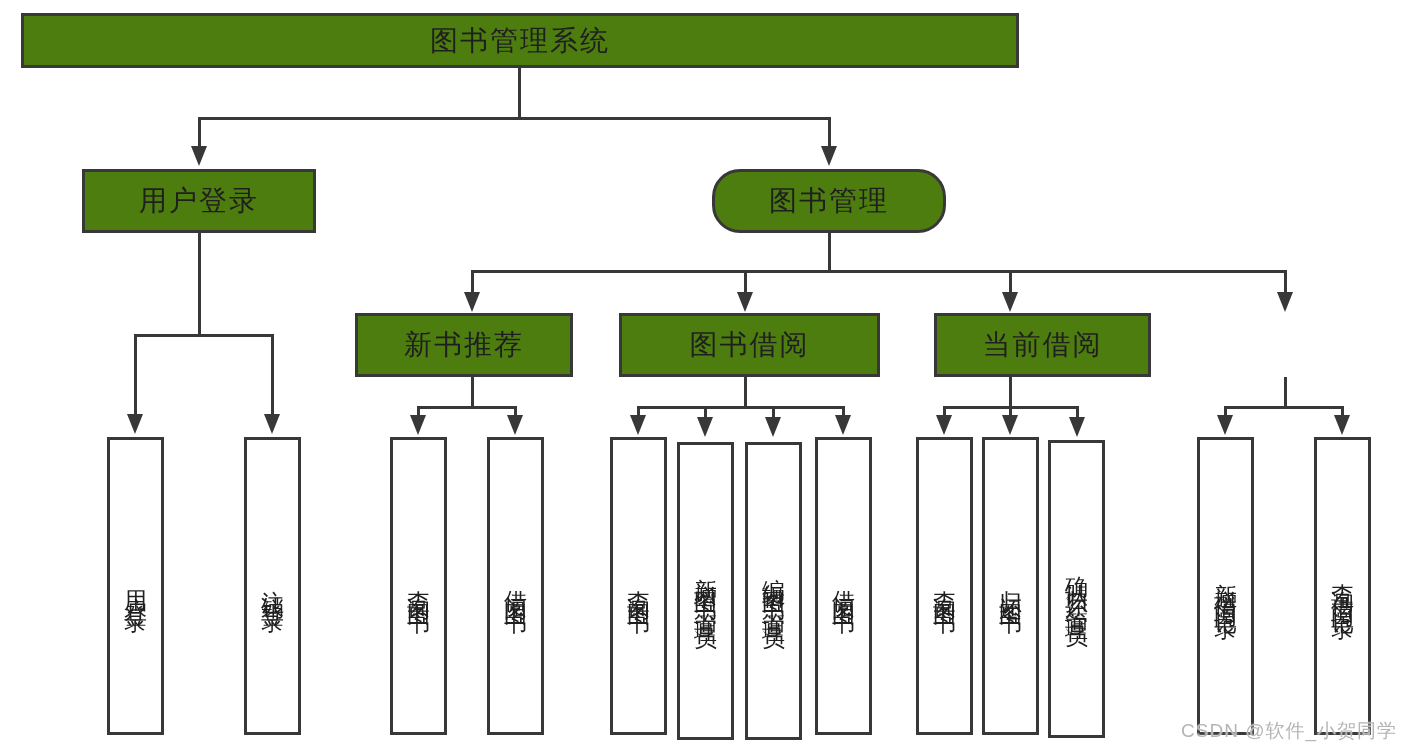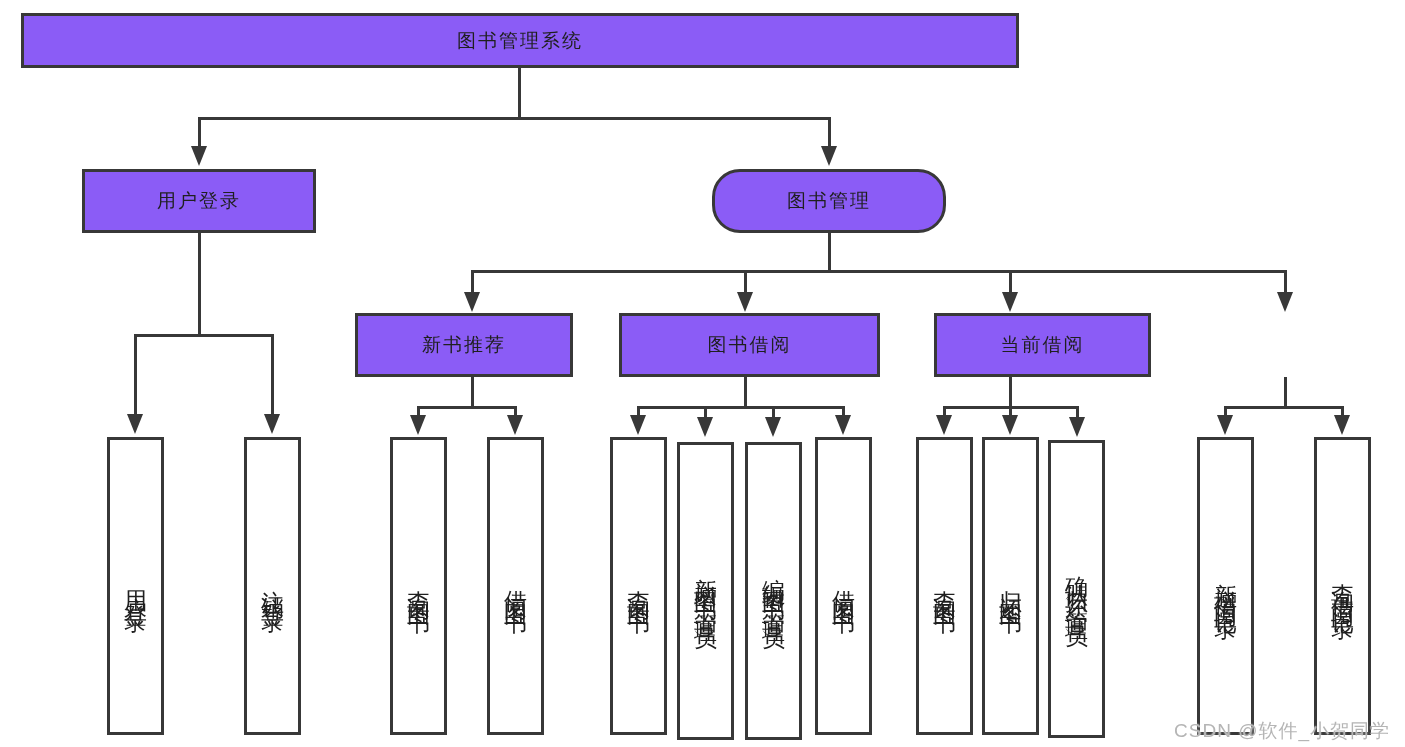--- a/index.html
+++ b/index.html
@@ -2,23 +2,23 @@
 <html><head>
 <meta charset="utf-8">
 <style>
   html,body{margin:0;padding:0;background:#fff;}
   .canvas{
     position:relative;width:1405px;height:747px;background:#ffffff;
     font-family:"Liberation Sans",sans-serif;color:#1f1f1f;overflow:hidden;
   }
   
   .box{
-    position:absolute;box-sizing:border-box;background:#8b5cf6;
+    position:absolute;box-sizing:border-box;background:#4d7c0f;
     border:3px solid #383838;display:flex;align-items:center;justify-content:center;
-    font-size:19px;letter-spacing:2px;white-space:nowrap;
+    font-size:28px;letter-spacing:2px;white-space:nowrap;
   }
   .vbox{
     position:absolute;box-sizing:border-box;background:#fff;
     border:3px solid #383838;display:flex;align-items:center;justify-content:center;
     width:57px;height:298px;font-size:23px;
   }
   .vbox span{
     writing-mode:vertical-rl;text-orientation:mixed;letter-spacing:7px;line-height:1;
   }
   .hline,.vline{position:absolute;background:#383838;}
@@ -27,21 +27,21 @@
   .arrow{
     position:absolute;width:16px;display:flex;flex-direction:column;align-items:center;
   }
   .arrow .shaft{width:3px;flex:1 1 auto;background:#383838;}
   .arrow .head{
     width:0;height:0;flex:0 0 auto;
     border-left:8px solid transparent;border-right:8px solid transparent;
     border-top:20px solid #383838;
   }
   .watermark{
-    position:absolute;right:15px;bottom:3px;font-size:19px;color:#b5b5b5;
+    position:absolute;right:8px;bottom:3px;font-size:19px;color:#b5b5b5;
     letter-spacing:1px;text-shadow:0 0 2px #ffffff;z-index:5;
   }
   
   #b-root{left:21px;top:13px;width:998px;height:55px;}
   #stem-root{left:518px;top:68px;height:49px;}
   #h1{left:198px;top:117px;width:633px;}
   #a-l1-a{left:191px;top:117px;height:49px;}
   #a-l1-b{left:821px;top:117px;height:49px;}
   
   #b-user{left:82px;top:169px;width:234px;height:64px;}

